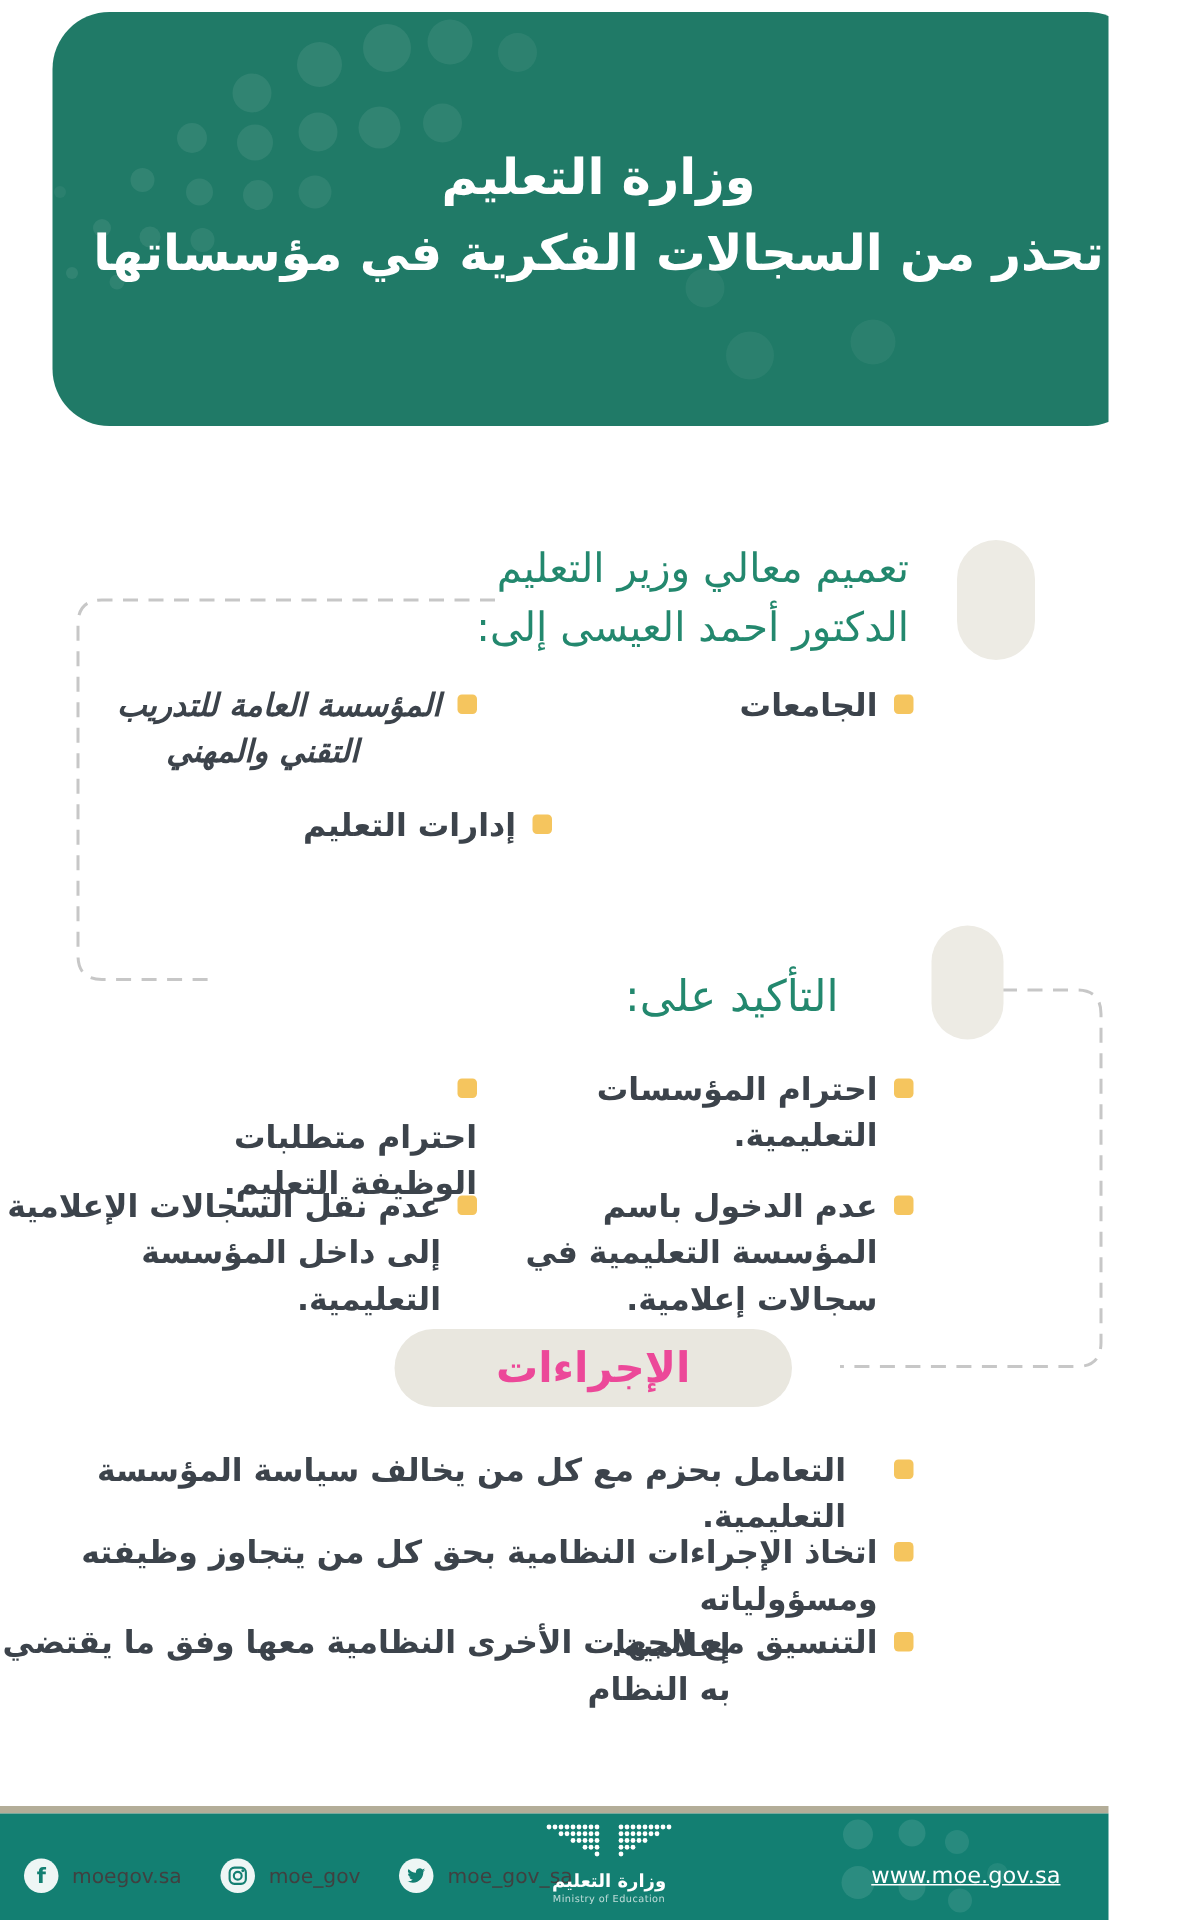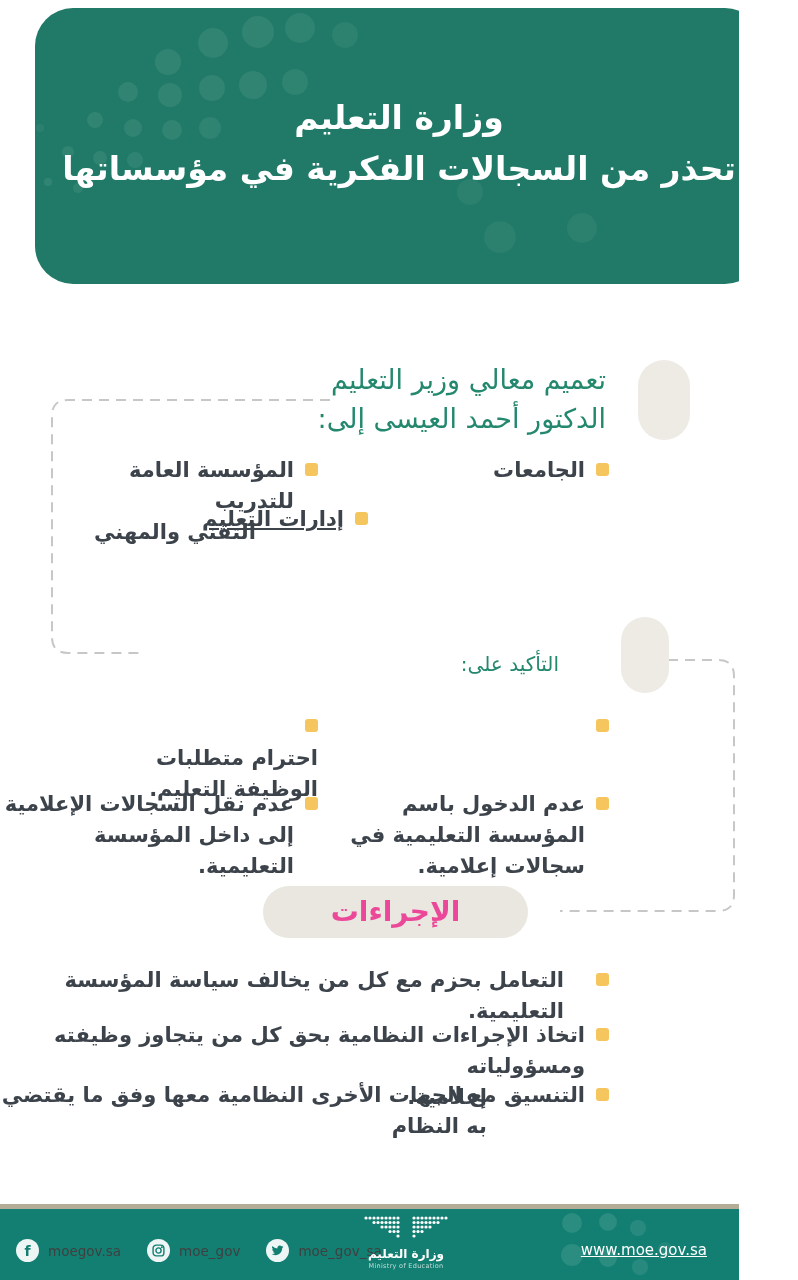--- a/index.html
+++ b/index.html
@@ -20,34 +20,34 @@
   .capsule{position:absolute;background:#edebe4;z-index:3;}
   .cap1{left:638px;top:360px;width:52px;height:80px;border-radius:26px;}
   .cap2{left:621px;top:617px;width:48px;height:76px;border-radius:24px;}
   .pill3{position:absolute;left:263px;top:886px;width:265px;height:52px;
          border-radius:26px;background:#e9e7df;z-index:3;}
 
   
   .h-green{position:absolute;color:#23886e;font-weight:400;direction:rtl;
            text-align:right;z-index:4;}
   .h1{right:133px;top:360px;font-size:27px;line-height:39px;}
-  .h2{right:180px;top:644px;font-size:20px;line-height:40px;}
+  .h2{right:180px;top:644px;font-size:29px;line-height:40px;}
   .h3{position:absolute;left:263px;top:886px;width:265px;height:52px;line-height:52px;
       text-align:center;font-size:28px;color:#ec4899;font-weight:700;z-index:4;}
 
   
   .item{position:absolute;display:flex;gap:11px;direction:rtl;text-align:right;
         color:#3c434b;font-weight:700;font-size:21px;line-height:31px;z-index:4;}
   .item .sq{flex:0 0 auto;width:13px;height:13px;margin-top:8px;background:#f5c55e;
             border-radius:3px;}
   .s1a{right:130px;top:455px;}
   .s1b{right:421px;top:455px;}
-  .s1b .txt{width:238px;}
+  .s1b .txt{width:238px;font-style:italic;}
   .s1b .cline{text-align:center;}
-  .s1c{right:371px;top:504px;text-decoration:underline;}
+  .s1c{right:371px;top:535px;}
   .s2r1{right:130px;top:711px;}
   .s2l1{right:421px;top:711px;flex-direction:column;}
   .s2r2{right:130px;top:789px;}
   .s2l2{right:421px;top:789px;}
   .s3a{right:130px;top:965px;gap:32px;}
   .s3b{right:130px;top:1020px;}
   .s3c{right:130px;top:1080px;}
   .ind{padding-right:98px;}
 
   
@@ -133,20 +133,24 @@
     <span class="sq"></span>
     <div class="txt">
         <div>إدارات التعليم</div>
       </div>
   </div>
 
   <div class="h-green h2">التأكيد على:</div>
 
   <div class="item s2r1">
     <span class="sq"></span>
+    <div class="txt">
+      <div>احترام المؤسسات</div>
+      <div>التعليمية.</div>
+    </div>
   </div>
   <div class="item s2l1">
     <span class="sq"></span>
     <div class="txt">
       <div>احترام متطلبات</div>
       <div>الوظيفة التعليم.</div>
     </div>
   </div>
   <div class="item s2r2">
     <span class="sq"></span>

